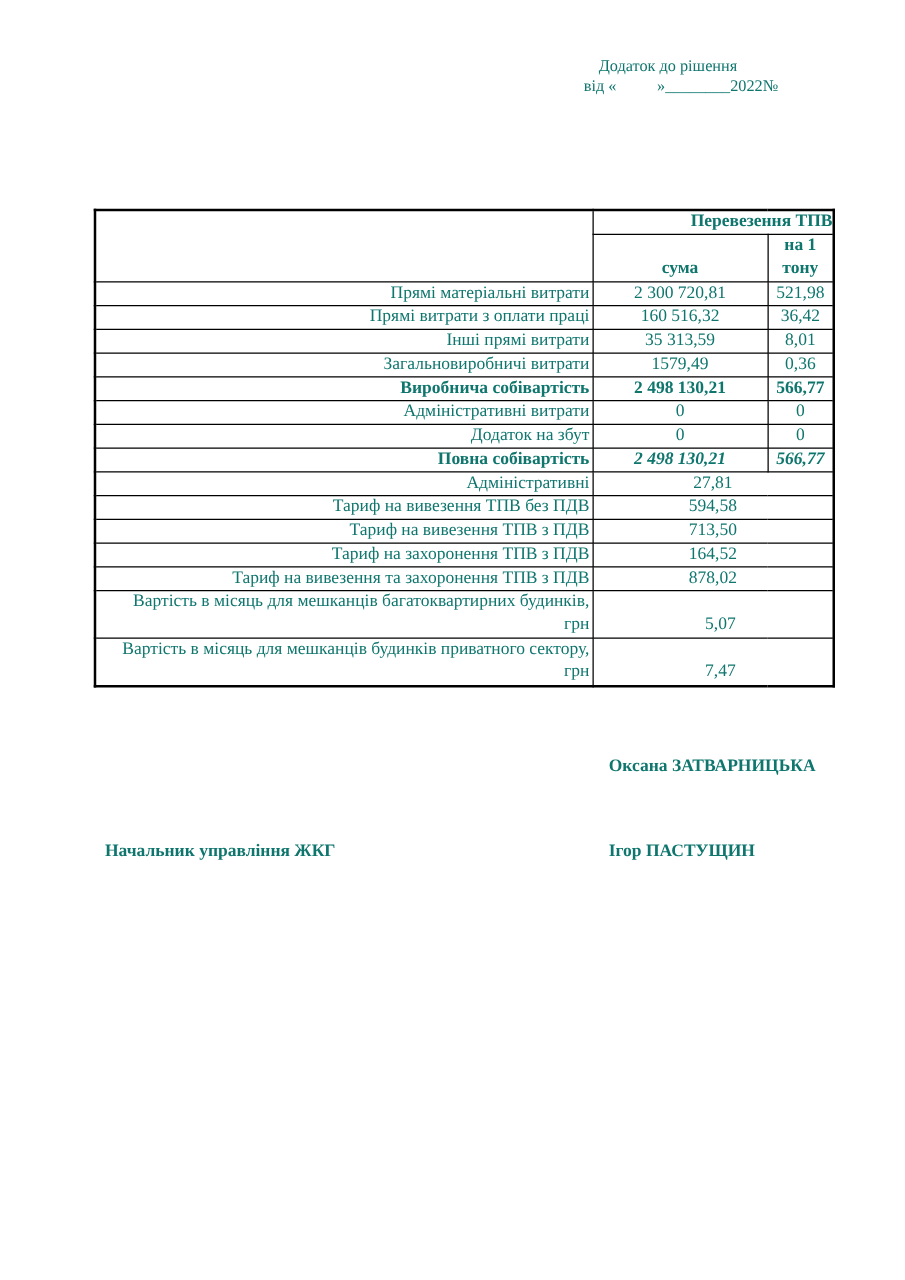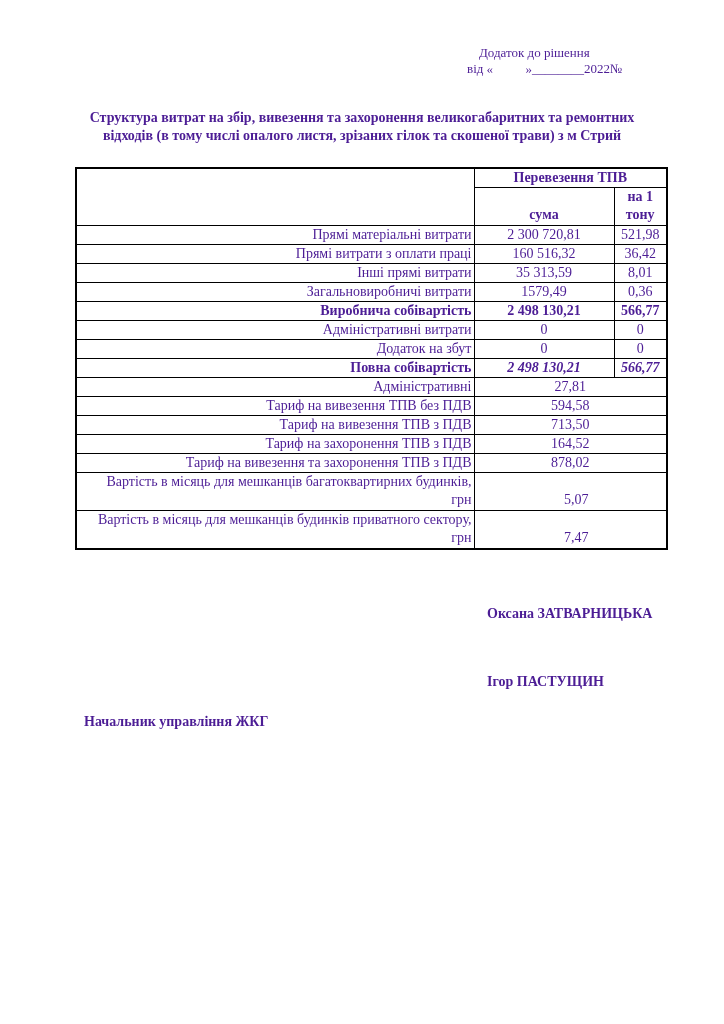--- a/index.html
+++ b/index.html
@@ -2,21 +2,21 @@
 <html lang="uk"><head>
 <meta charset="utf-8">
 <style>
   html, body { margin: 0; padding: 0; background: #888; }
   .page {
     position: relative;
     width: 724px;
     height: 1024px;
     margin: 0 auto;
     background: #ffffff;
-    color: #4c1d95;
+    color: #0f766e;
     font-family: "Liberation Serif", "DejaVu Serif", serif;
     overflow: hidden;
   }
 
   
   .doc-header {
     position: absolute;
     left: 467px;
     top: 45px;
     font-size: 13px;
@@ -53,21 +53,21 @@
   .cost-table col.c-ton   { width: 53px;  }
   .cost-table th, .cost-table td {
     border: 1px solid #000;
     font-size: 14px;
     line-height: 18px;
     padding: 0;
     overflow: hidden;
   }
   .cost-table th.group {
     font-weight: bold;
-    text-align: center;
+    text-align: right;
     height: 17px;
     vertical-align: middle;
     margin-top: 40px;
   }
   .cost-table th.sub {
     font-weight: bold;
     text-align: center;
     vertical-align: bottom;
     height: 33px;
     padding-bottom: 1px;
@@ -93,35 +93,33 @@
   
   .sig {
     position: absolute;
     font-size: 14px;
     font-weight: bold;
     line-height: 17.5px;
     white-space: pre-line;
   }
   .sig.role-1 { left: 84px;  top: 588px; }
   .sig.name-1 { left: 487px; top: 605px; }
-  .sig.role-2 { left: 84px;  top: 713px; text-align: center; }
+  .sig.role-2 { left: 84px;  top: 673px; text-align: center; }
   .sig.name-2 { left: 487px; top: 673px; }
 </style>
 </head>
 <body>
 
 <div class="page">
 
   <div class="doc-header">
     <div class="line1">Додаток до рішення</div>
     <div class="line2">від «&nbsp;&nbsp;&nbsp;&nbsp;&nbsp;&nbsp;&nbsp;&nbsp;&nbsp;&nbsp;»________2022№</div>
   </div>
 
-  <div class="doc-title">Структура витрат на збір, вивезення та захоронення великогабаритних та ремонтних
-відходів (в тому числі опалого листя, зрізаних гілок та скошеної трави) з м Стрий</div>
 
   <table class="cost-table">
     <colgroup>
       <col class="c-label">
         <col class="c-suma">
         <col class="c-ton">
     </colgroup>
     <thead>
       <tr>
         <th rowspan="2"></th>

